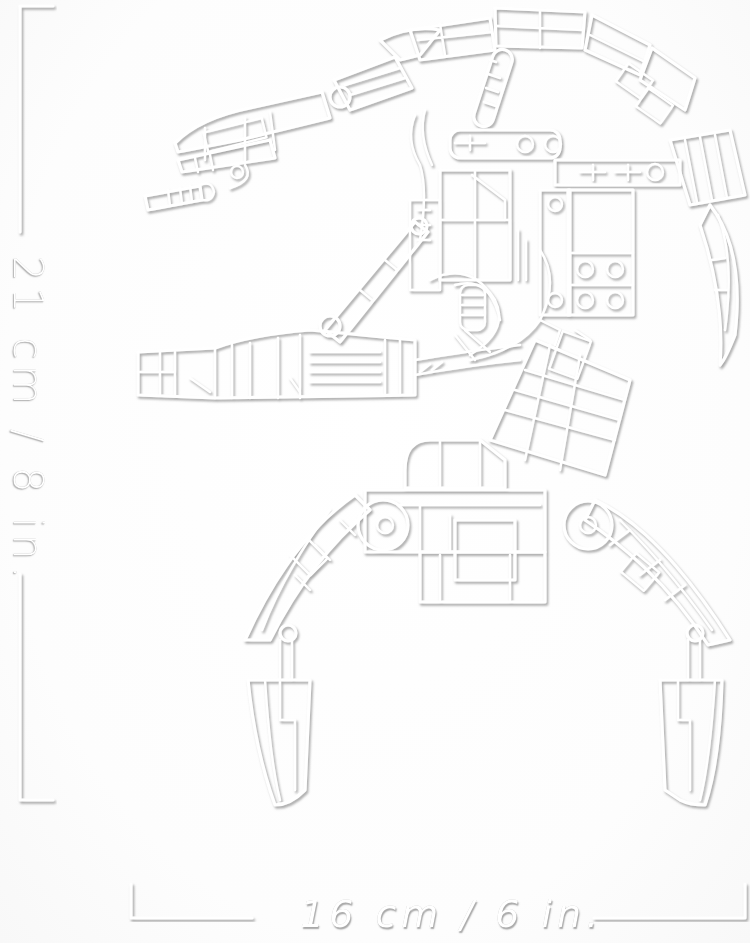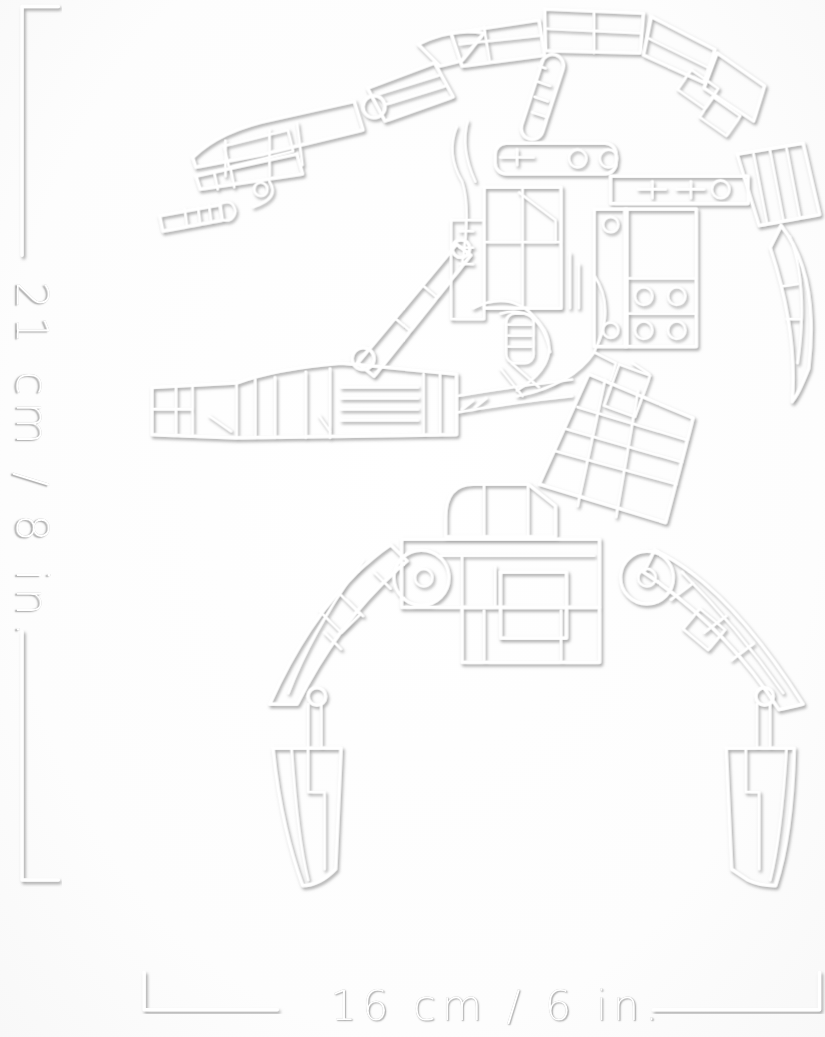--- a/index.html
+++ b/index.html
@@ -24,20 +24,21 @@
     .height-label {
       left: 28px; top: 420px;
       font-size: 40px;
       transform: translate(-50%, -50%) rotate(90deg);
       transform-origin: center center;
     }
     .width-label {
       left: 300px; top: 892px;
       font-size: 38px;
       letter-spacing: 5px;
+      font-style: italic;
     }
   </style>
 </head>
 <body>
 
 <div class="canvas">
 
   <svg class="art" width="750" height="943" viewBox="0 0 750 943">
     <defs>
       <filter id="paper" x="-10%" y="-10%" width="120%" height="120%">

